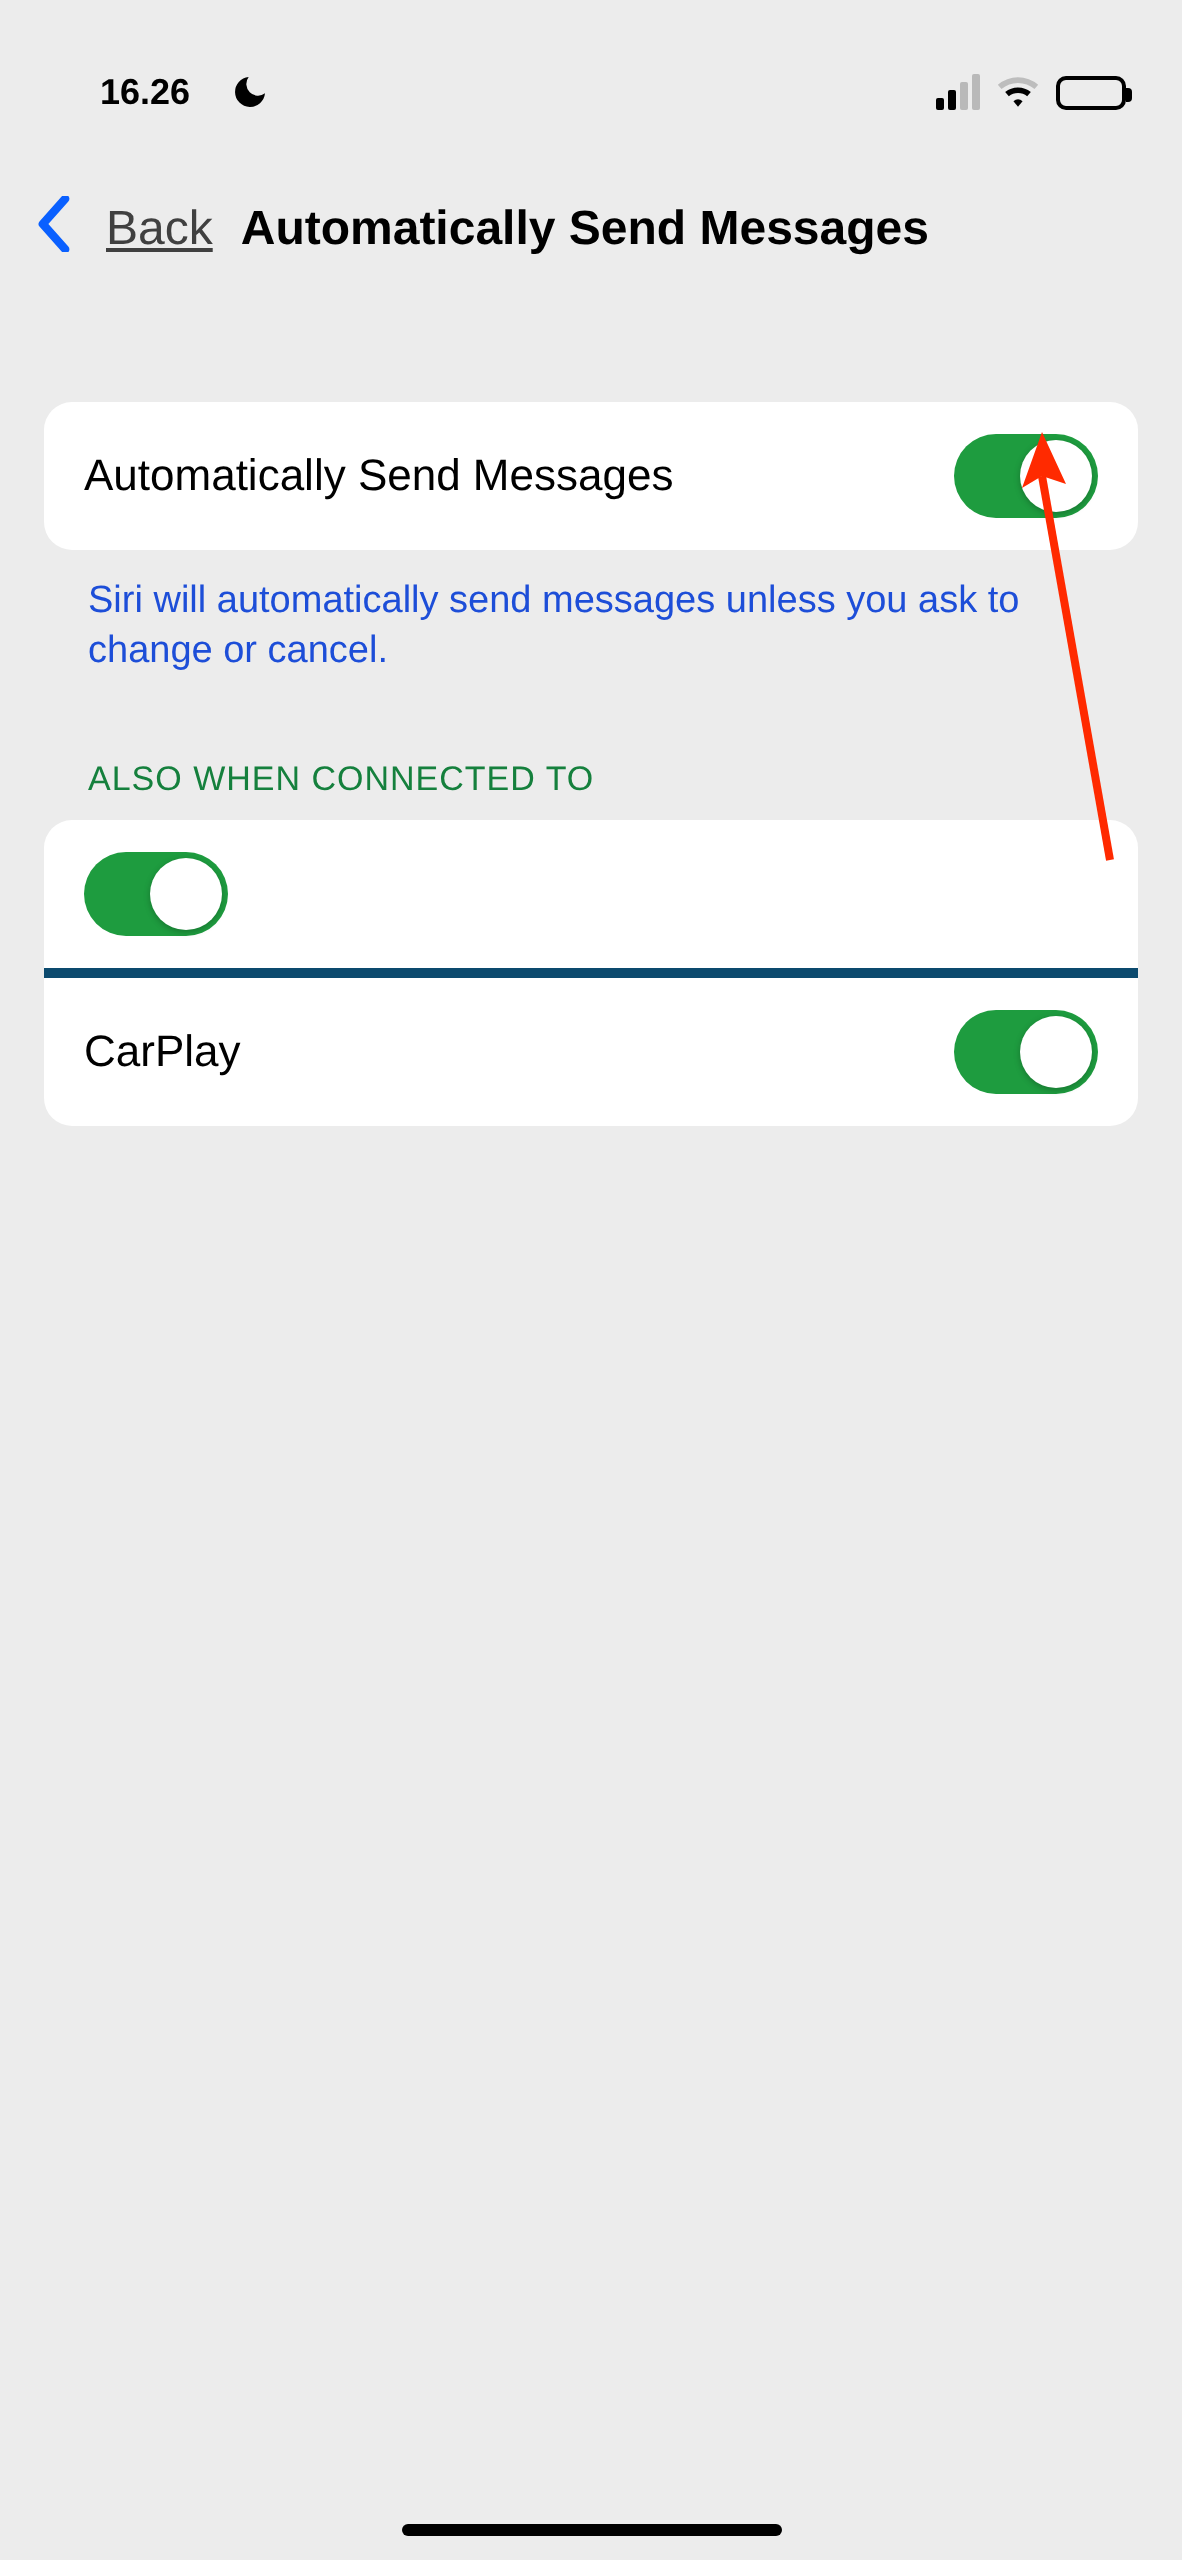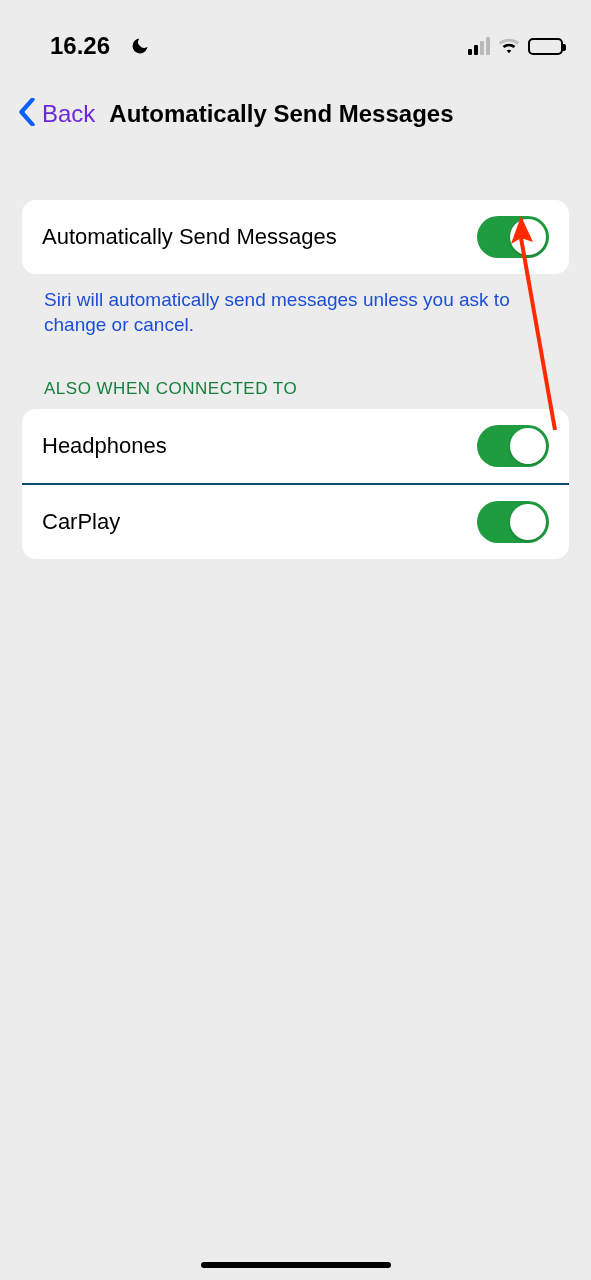--- a/index.html
+++ b/index.html
@@ -17,21 +17,21 @@
     display: flex;
     justify-content: space-between;
     align-items: center;
     padding: 22px 28px 0 50px;
     height: 70px;
   }
   .status-left {
     display: flex;
     align-items: center;
     gap: 20px;
-    font-size: 24px;
+    font-size: 18px;
     font-weight: 700;
   }
   .status-right {
     display: flex;
     align-items: center;
     gap: 8px;
   }
   .moon-icon svg { display: block; }
   .signal { display: flex; align-items: flex-end; gap: 2px; }
   .signal .bar { width: 4px; background: #000; border-radius: 1px; }
@@ -55,24 +55,25 @@
 
   
   .nav-header {
     display: flex;
     align-items: center;
     padding: 28px 18px 0 18px;
     gap: 4px;
   }
   .back-chevron { color: #0a60ff; }
   .back-label {
-    color: #6d28d9;
+    color: #404040;
     font-size: 24px;
-    margin-left: 2px;
+    margin-left: 13px;
     margin-right: 10px;
+    text-decoration: underline;
   }
   .page-title {
     font-size: 24px;
     font-weight: 700;
     color: #000;
   }
 
   
   .content { padding: 0 22px; margin-top: 70px; }
 
@@ -82,21 +83,21 @@
     overflow: hidden;
   }
 
   .row {
     display: flex;
     align-items: center;
     justify-content: space-between;
     padding: 16px 20px;
     min-height: 66px;
   }
-  .row + .row { border-top: 2px solid #0c4a6e; }
+  .row + .row { border-top: 5px solid #0c4a6e; }
   .row-label { font-size: 22px; color: #000; }
 
   .footer-text {
     color: #1d4ed8;
     font-size: 19px;
     line-height: 1.3;
     padding: 14px 22px 0 22px;
   }
 
   .section-header {
@@ -194,21 +195,20 @@
           <span class="knob"></span>
         </span>
     </div>
   </div>
   <div class="footer-text">Siri will automatically send messages unless you ask to change or cancel.</div>
 
   <div class="section-header">ALSO WHEN CONNECTED TO</div>
 
   <div class="group">
     <div class="row">
-      <span class="row-label">Headphones</span>
       <span class="toggle">
           <span class="knob"></span>
         </span>
     </div>
     <div class="row">
       <span class="row-label">CarPlay</span>
       <span class="toggle">
           <span class="knob"></span>
         </span>
     </div>

